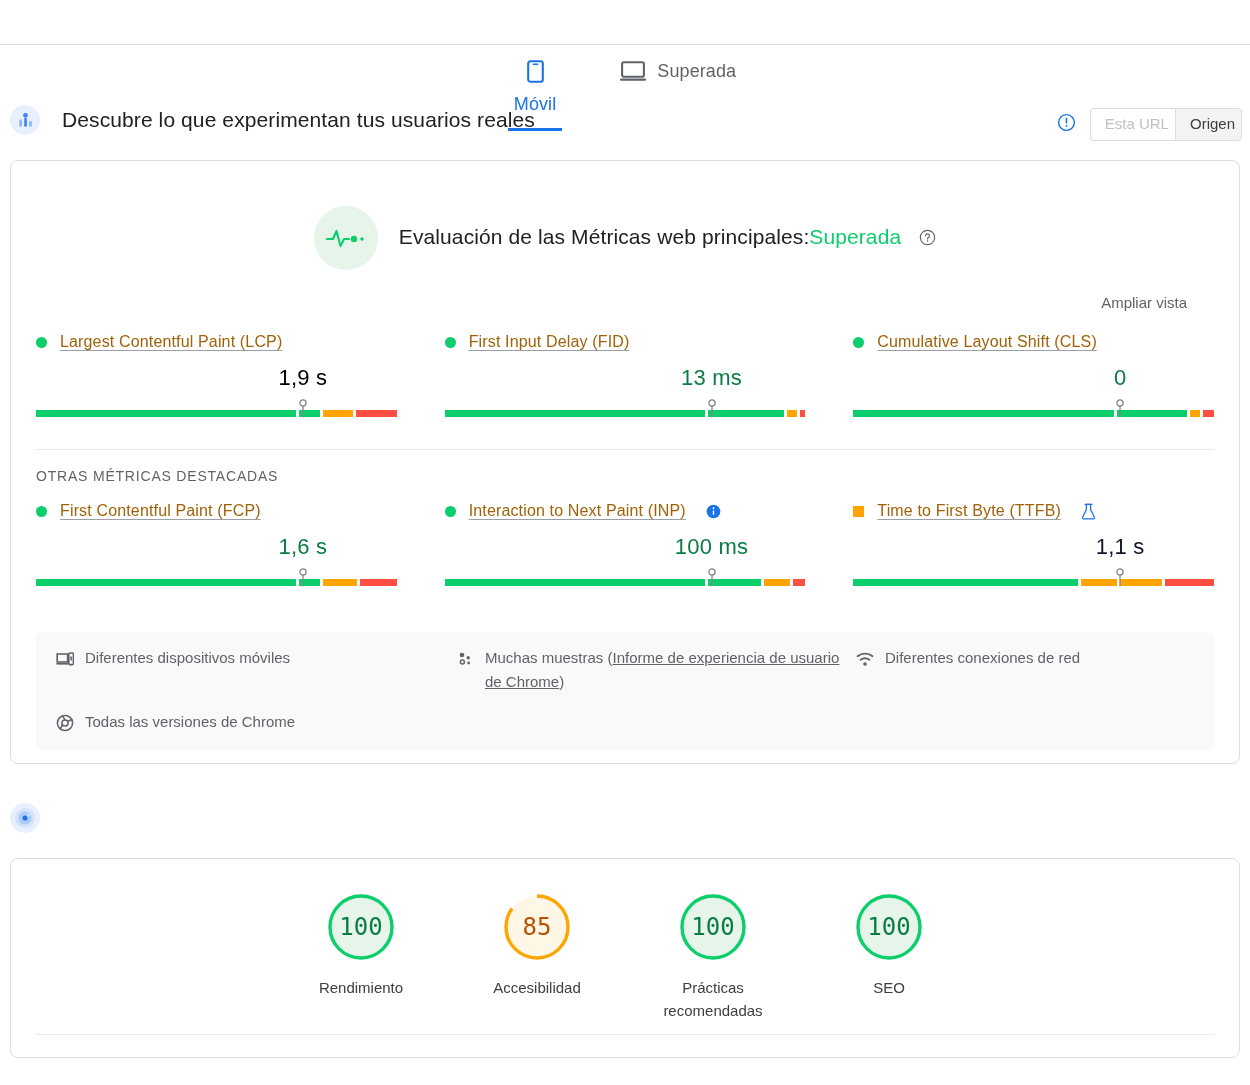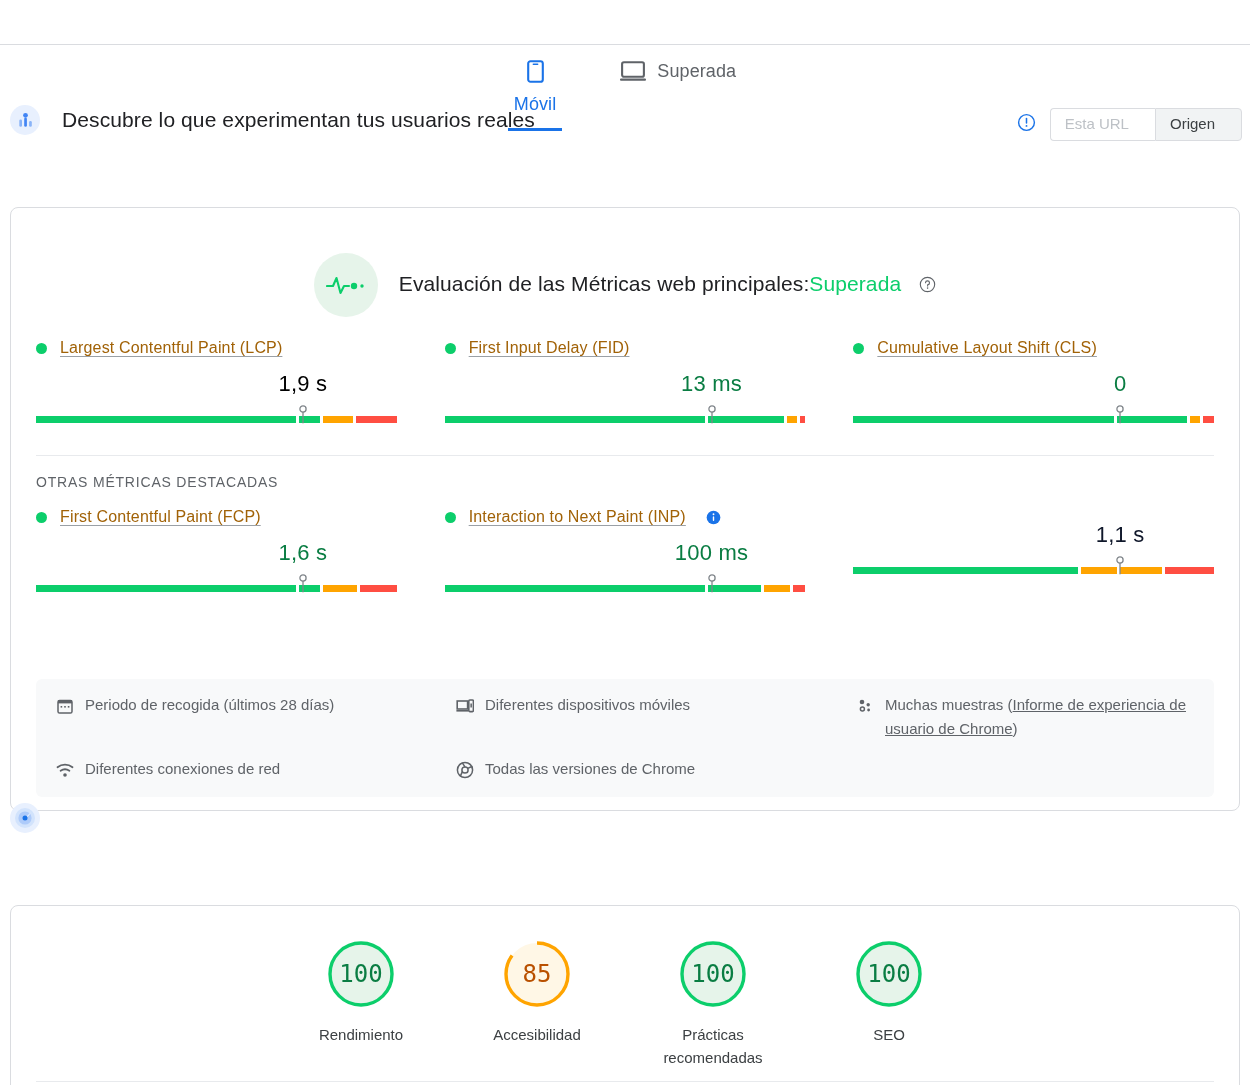--- a/index.html
+++ b/index.html
@@ -48,31 +48,30 @@
   #diag-head { top: 803px; }
   #diag-head .ico-badge { background: #e8f0fe; }
 
   .scope-wrap {
     position: absolute; right: 8px; top: 108px;
     display: flex; align-items: center; gap: 14px;
   }
   .info-circle { cursor: pointer; }
   .seg-group { display: flex; }
   .seg {
-    font-size: 15px; padding: 6px 26px 7px 14px;
+    font-size: 15px; padding: 6px 6px 7px 14px;
     border: 1px solid #dadce0; cursor: pointer; line-height: 18px;
   }
   .seg.first { border-right: none; border-radius: 4px 0 0 4px; color: #bdc1c6; background:#fff; }
   .seg.last  { border-radius: 0 4px 4px 0; color: #3c4043; background: #f1f3f4; }
 
   
   .card {
     position: absolute; border: 1px solid #dadce0; border-radius: 8px;
     background: #fff;
-    margin-top: 47px;
   }
   #field-card { left: 10px; top: 160px; width: 1230px; height: 604px; }
   #diag-card  { left: 10px; top: 858px; width: 1230px; height: 200px; }
 
   
   .assess {
     display: flex; align-items: center; justify-content: center;
     margin-top: 45px;
   }
   .assess-badge {
@@ -227,20 +226,21 @@
       <span class="help-q">
         <svg width="17" height="17" viewBox="0 0 18 18">
             <circle cx="9" cy="9" r="7.6" fill="none" stroke="#5f6368" stroke-width="1.2"></circle>
             <path d="M6.9 7.1a2.1 2.1 0 1 1 2.3 2.2v1.4" fill="none" stroke="#5f6368" stroke-width="1.2" stroke-linecap="round"></path>
             <circle cx="9.1" cy="12.8" r=".85" fill="#5f6368"></circle>
           </svg>
       </span>
     </div>
   </div>
 
+  <div class="expand-link">Ampliar vista</div>
 
   <div class="metric-grid" id="core-grid">
       <div class="metric">
         <div class="metric-head">
           <div class="dot" style="background: rgb(12, 206, 107);"></div>
           <span class="metric-name">Largest Contentful Paint (LCP)</span>
         </div>
         <div class="metric-value">
           <span style="color: #000000; left: 74%;">1,9 s</span>
         </div>
@@ -364,20 +364,30 @@
             <div class="gap" style="flex: 0 0 3px;"></div>
             <div class="seg-r" style="flex: 3.5 0 0px;"></div>
           </div>
           <div class="marker" style="left: 74%;"><svg width="11" height="22" viewBox="0 0 11 22">
               <circle cx="5.5" cy="4" r="3.1" fill="none" stroke="#80868b" stroke-width="1.3"></circle>
               <rect x="4.85" y="6.8" width="1.3" height="11.5" fill="#80868b"></rect>
             </svg></div>
         </div>
       </div>
       <div class="metric">
+        <div class="metric-head">
+          <div class="sq" style="background: rgb(255, 164, 0);"></div>
+          <span class="metric-name">Time to First Byte (TTFB)</span>
+          <span class="badge-inline">
+            <svg width="15" height="17" viewBox="0 0 15 17">
+              <path d="M5.4 1.3 v5.2 L1.6 14.3 a1 1 0 0 0 .9 1.5 h10 a1 1 0 0 0 .9-1.5 L9.6 6.5 V1.3 Z" fill="none" stroke="#1a73e8" stroke-width="1.3" stroke-linejoin="round"></path>
+              <path d="M4.1 1.3 h6.8" stroke="#1a73e8" stroke-width="1.3" stroke-linecap="round"></path>
+            </svg>
+          </span>
+        </div>
         <div class="metric-value">
           <span style="color: #0f172a; left: 74%;">1,1 s</span>
         </div>
         <div class="bar-wrap">
           <div class="bar">
             <div class="seg-g" style="flex: 64 0 0px;"></div>
             <div class="gap" style="flex: 0 0 3px;"></div>
             <div class="seg-o" style="flex: 10 0 0px;"></div>
             <div class="gap" style="flex: 0 0 3px;"></div>
             <div class="seg-o" style="flex: 12 0 0px;"></div>
@@ -386,30 +396,20 @@
           </div>
           <div class="marker" style="left: 74%;"><svg width="11" height="22" viewBox="0 0 11 22">
               <circle cx="5.5" cy="4" r="3.1" fill="none" stroke="#80868b" stroke-width="1.3"></circle>
               <rect x="4.85" y="6.8" width="1.3" height="11.5" fill="#80868b"></rect>
             </svg></div>
         </div>
       </div>
     </div>
 
   <div class="meta" id="meta-grid">
-      <div class="meta-item">
-        <svg width="18" height="18" viewBox="0 0 18 18">
-          <rect x="2" y="3.4" width="14" height="12.6" rx="1.6" fill="none" stroke="#5f6368" stroke-width="1.5"></rect>
-          <rect x="2" y="3.4" width="14" height="3" fill="#5f6368"></rect>
-          <rect x="4.6" y="9" width="1.6" height="1.6" fill="#5f6368"></rect>
-          <rect x="8.2" y="9" width="1.6" height="1.6" fill="#5f6368"></rect>
-          <rect x="11.8" y="9" width="1.6" height="1.6" fill="#5f6368"></rect>
-        </svg>
-        <div>Periodo de recogida (últimos 28 días)</div>
-      </div>
       <div class="meta-item">
         <svg width="18" height="18" viewBox="0 0 18 18">
           <rect x="1.2" y="4" width="10.4" height="8" fill="none" stroke="#5f6368" stroke-width="1.6"></rect>
           <rect x="0.4" y="13" width="12" height="1.6" fill="#5f6368"></rect>
           <rect x="12.8" y="3" width="4.6" height="11.6" rx="1" fill="none" stroke="#5f6368" stroke-width="1.6"></rect>
           <rect x="14.4" y="6.5" width="1.5" height="4" fill="#5f6368"></rect>
         </svg>
         <div>Diferentes dispositivos móviles</div>
       </div>
       <div class="meta-item">

